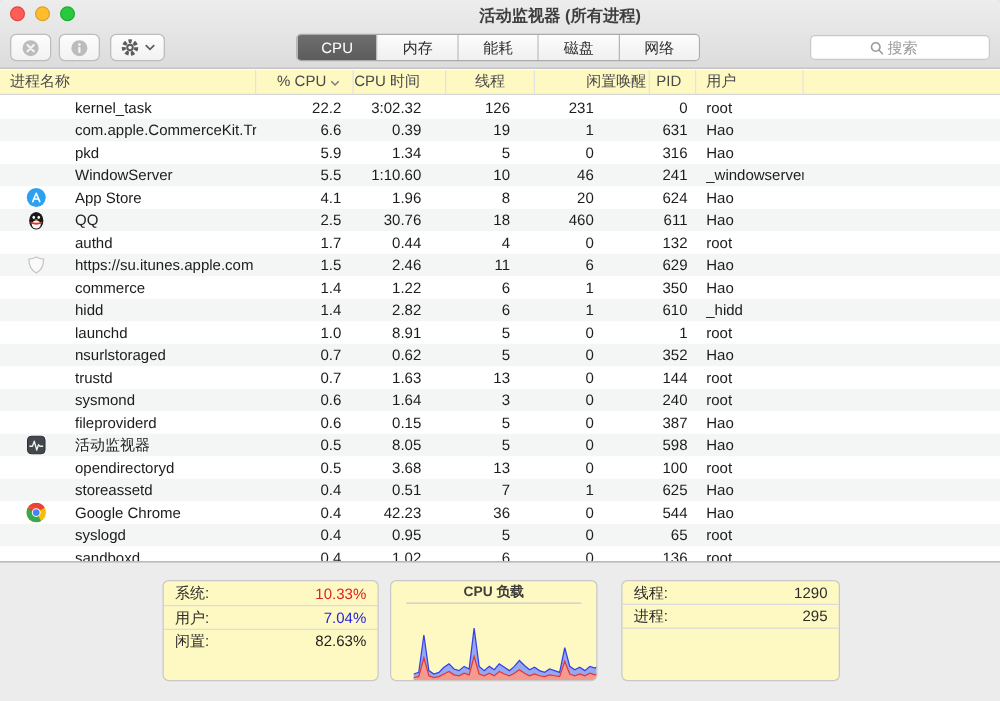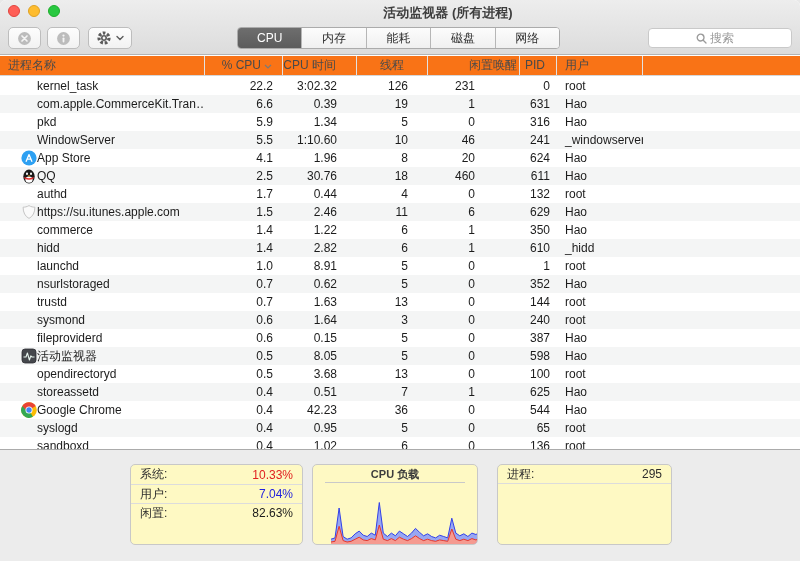--- a/index.html
+++ b/index.html
@@ -27,42 +27,42 @@
   .tab:last-child { border-right:none; }
   .tab.selected { background:linear-gradient(#6e6e6e,#5c5c5c); color:#fff; }
 
   #search { position:absolute; top:28px; left:648px; width:144px; height:20px;
     border:1px solid #c9c9c9; border-radius:4px; background:#fff;
     display:flex; align-items:center; justify-content:center; gap:3px; }
   #search input { border:none; outline:none; width:34px; font-size:12px; color:#333; background:transparent; }
   #search input::placeholder { color:#9a9a9a; }
 
   
-  #theader { position:absolute; top:56px; left:0; width:800px; height:20px; background:#f97316;
+  #theader { position:absolute; top:56px; left:0; width:800px; height:20px; background:#fef9c3;
     border-bottom:1px solid #d6d6d6; font-size:12px; color:#4a4a4a; }
   .grid-row { display:grid; grid-template-columns:205px 78px 74px 71px 92px 37px 86px 1fr; height:100%; }
   #theader .hc { border-right:1px solid #e2e2e2; line-height:19px; white-space:nowrap; overflow:hidden; }
   #theader .hc:last-child { border-right:none; }
   .c-name   { text-align:left;  padding-left:8px; }
   .c-cpu    { text-align:right; padding-right:10px; }
   .c-time   { text-align:right; padding-right:20px; }
   .c-threads{ text-align:right; padding-right:20px; }
   .c-wakeups{ text-align:right; padding-right:45px; }
   .c-pid    { text-align:right; padding-right:7px; }
   .c-user   { text-align:left;  padding-left:8px; }
   #theader .c-threads { padding-right:23px; }
   #theader .c-wakeups { padding-right:2px; }
   #theader .c-pid     { padding-right:11px; }
   .sort-ico { display:inline-block; margin-left:3px; }
 
   #tbody { position:absolute; top:77px; left:0; width:800px; height:372px; overflow:hidden; background:#fff; }
   .trow { height:18px; font-size:12px; color:#1c1c1c; }
   .trow:nth-child(even) { background:#f4f5f5; }
   .trow > div { line-height:18px; white-space:nowrap; overflow:hidden; }
-  .trow .c-name { padding-left:21px; display:flex; align-items:center; gap:0; }
+  .trow .c-name { padding-left:21px; display:flex; align-items:center; gap:23px; }
   .icon-slot { width:16px; height:16px; flex:0 0 16px; display:flex; align-items:center; justify-content:center; }
 
   
   #footer { position:absolute; top:449px; left:0; width:800px; height:112px;
     background:#ececec; border-top:1px solid #ababab; }
   .fbox { position:absolute; top:14px; height:81px; background:#fef9c3;
     border:1px solid #c8c8c8; border-radius:5px; overflow:hidden; }
   #fbox-left  { left:130px; width:173px; }
   #fbox-chart { left:312px; width:166px; }
   #fbox-right { left:497px; width:175px; }
@@ -471,19 +471,23 @@
       <div class="chart-rule"></div>
       <svg id="cpu-chart-svg" width="176" height="60" viewBox="0 0 176 60">
           <polygon points="18,60 18.0,55.2 22.0,53.9 26.1,24.0 30.1,52.5 34.1,55.2 38.1,53.9 42.2,49.8 46.2,47.1 50.2,51.2 54.2,52.5 58.3,49.1 62.3,51.2 66.3,18.5 70.3,49.1 74.4,52.5 78.4,49.1 82.4,51.8 86.4,47.1 90.5,49.8 94.5,52.5 98.5,49.1 102.5,44.4 106.6,48.4 110.6,51.8 114.6,49.8 118.6,52.5 122.7,53.9 126.7,51.2 130.7,52.5 134.7,53.9 138.8,34.2 142.8,49.1 146.8,51.8 150.8,49.8 154.9,52.5 158.9,49.1 162.9,50.5 166.9,48.4 171.0,49.8 175.0,47.8 175,60" fill="#98a7f2"></polygon>
           <polyline points="18.0,55.2 22.0,53.9 26.1,24.0 30.1,52.5 34.1,55.2 38.1,53.9 42.2,49.8 46.2,47.1 50.2,51.2 54.2,52.5 58.3,49.1 62.3,51.2 66.3,18.5 70.3,49.1 74.4,52.5 78.4,49.1 82.4,51.8 86.4,47.1 90.5,49.8 94.5,52.5 98.5,49.1 102.5,44.4 106.6,48.4 110.6,51.8 114.6,49.8 118.6,52.5 122.7,53.9 126.7,51.2 130.7,52.5 134.7,53.9 138.8,34.2 142.8,49.1 146.8,51.8 150.8,49.8 154.9,52.5 158.9,49.1 162.9,50.5 166.9,48.4 171.0,49.8 175.0,47.8 " fill="none" stroke="#3240e8" stroke-width="1"></polyline>
           <polygon points="18,60 18.0,58.0 22.0,57.3 26.1,42.3 30.1,56.6 34.1,58.0 38.1,57.3 42.2,55.2 46.2,53.2 50.2,55.9 54.2,56.6 58.3,54.6 62.3,55.9 66.3,41.0 70.3,55.2 74.4,56.6 78.4,54.6 82.4,56.6 86.4,53.2 90.5,55.2 94.5,56.6 98.5,54.6 102.5,51.8 106.6,54.6 110.6,56.6 114.6,55.2 118.6,56.6 122.7,57.3 126.7,55.9 130.7,56.6 134.7,57.3 138.8,45.0 142.8,55.2 146.8,56.6 150.8,55.2 154.9,56.6 158.9,54.6 162.9,55.9 166.9,54.6 171.0,55.2 175.0,53.9 175,60" fill="#f59a90"></polygon>
           <polyline points="18.0,58.0 22.0,57.3 26.1,42.3 30.1,56.6 34.1,58.0 38.1,57.3 42.2,55.2 46.2,53.2 50.2,55.9 54.2,56.6 58.3,54.6 62.3,55.9 66.3,41.0 70.3,55.2 74.4,56.6 78.4,54.6 82.4,56.6 86.4,53.2 90.5,55.2 94.5,56.6 98.5,54.6 102.5,51.8 106.6,54.6 110.6,56.6 114.6,55.2 118.6,56.6 122.7,57.3 126.7,55.9 130.7,56.6 134.7,57.3 138.8,45.0 142.8,55.2 146.8,56.6 150.8,55.2 154.9,56.6 158.9,54.6 162.9,55.9 166.9,54.6 171.0,55.2 175.0,53.9 " fill="none" stroke="#e5372b" stroke-width="1"></polyline>
         </svg>
     </div>
     <div class="fbox" id="fbox-right">
         <div class="stat-row">
+          <span>线程:</span>
+          <span>1290</span>
+        </div>
+        <div class="stat-row">
           <span>进程:</span>
           <span>295</span>
         </div>
       </div>
   </div>
 
 </div>
 
 </body></html>

